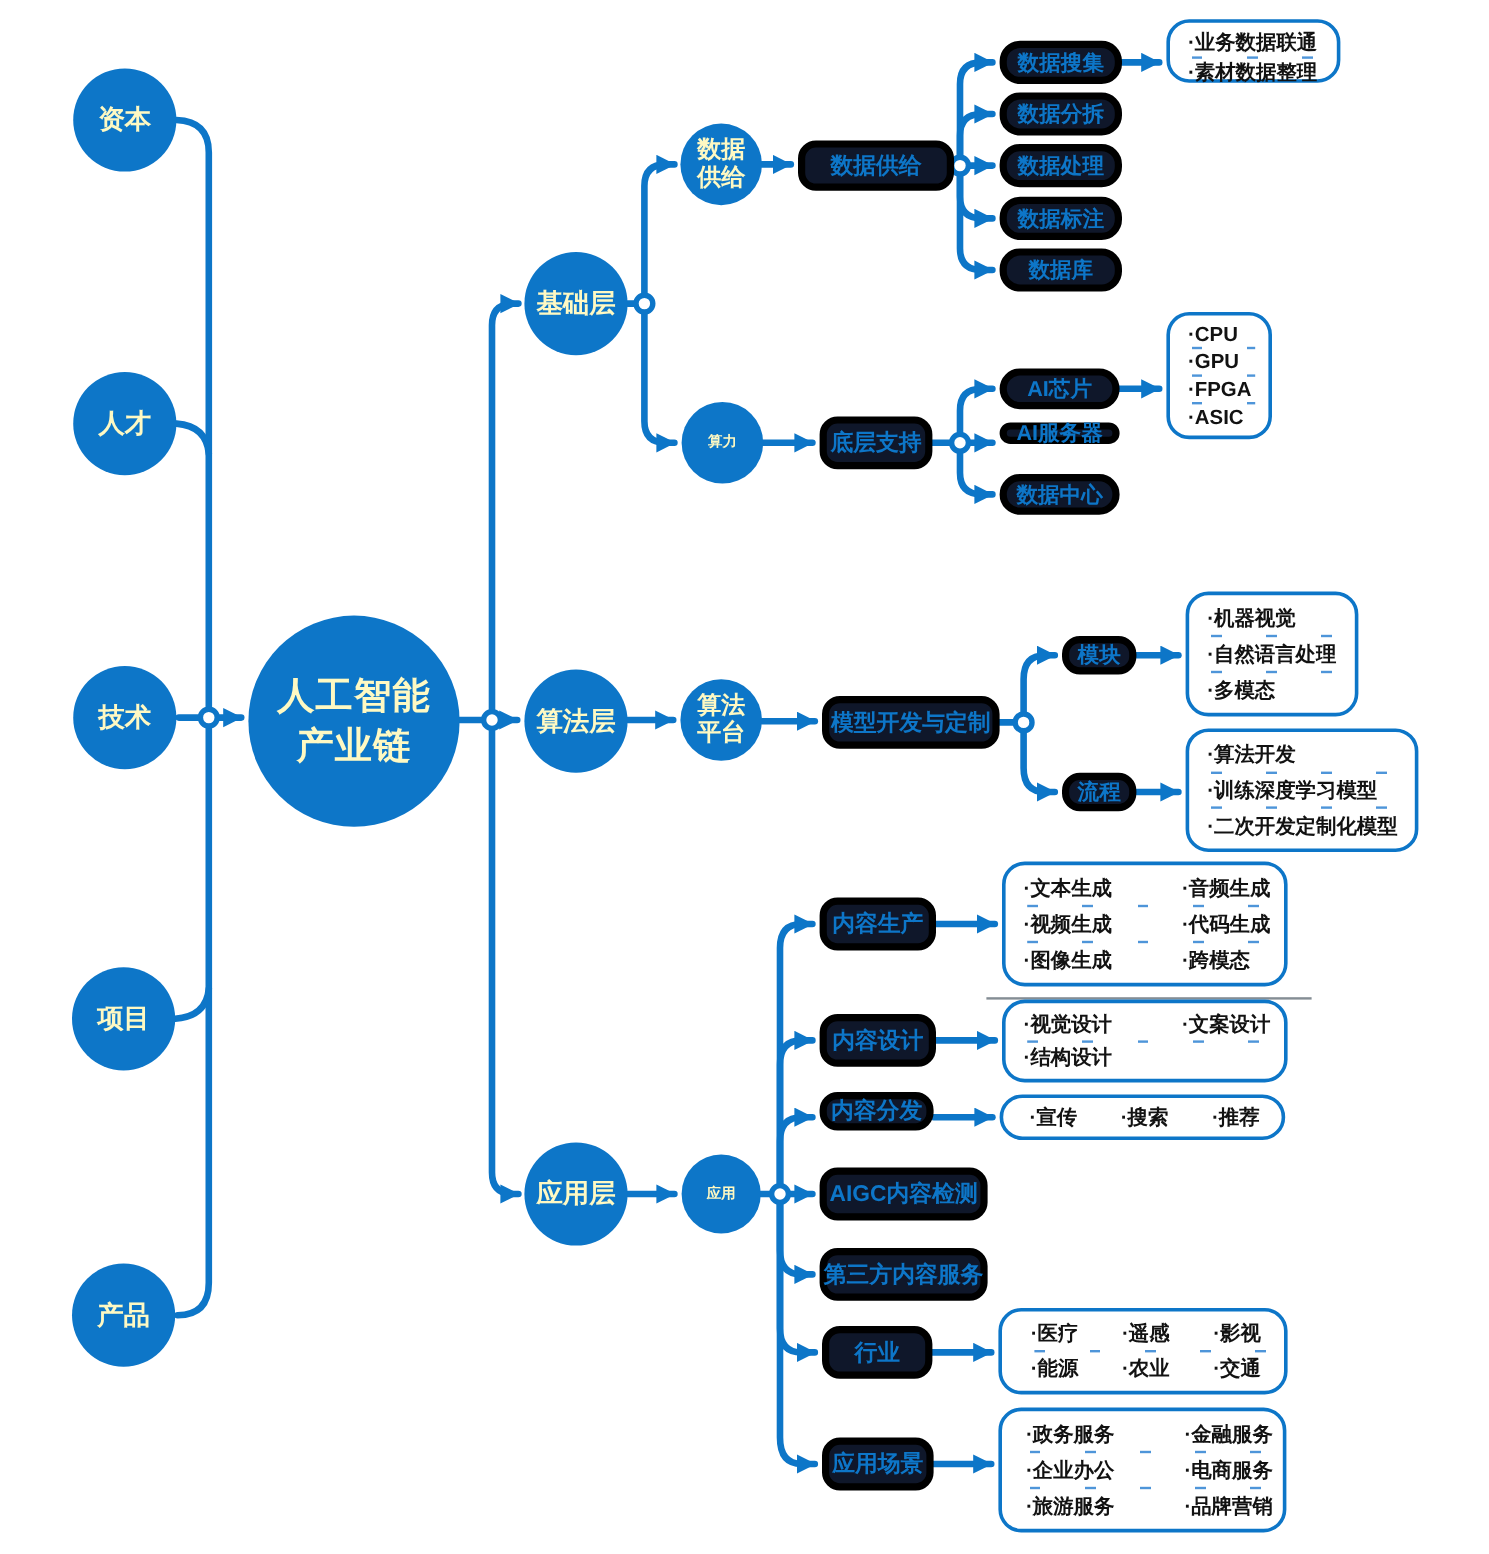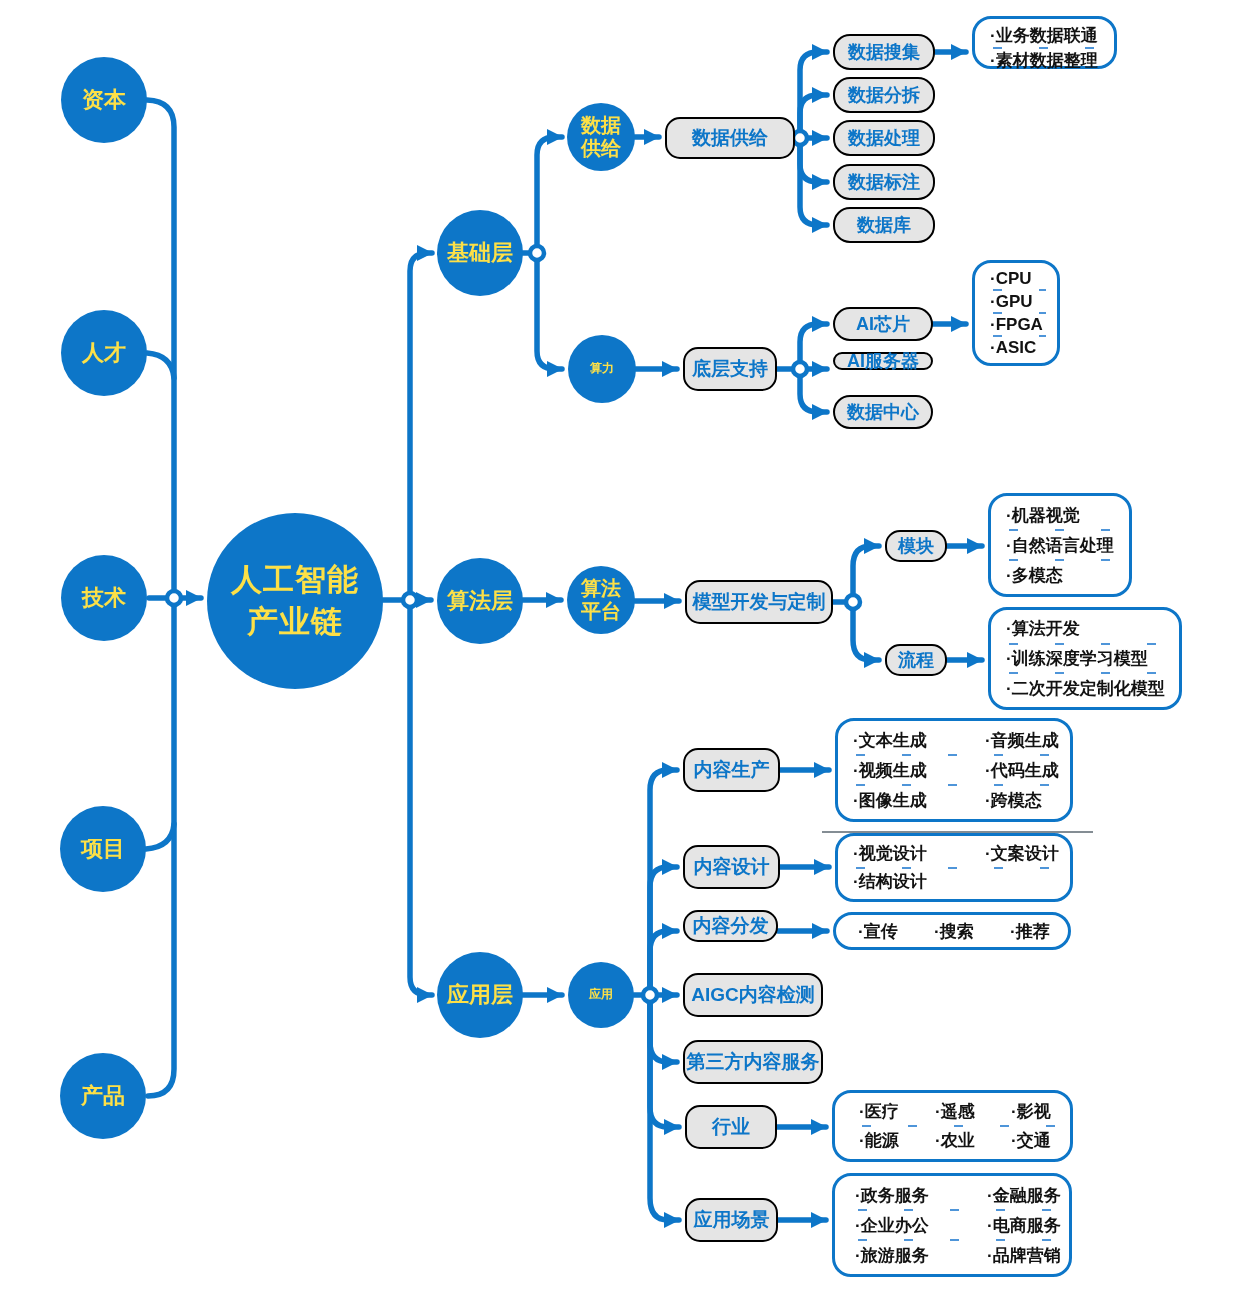--- a/index.html
+++ b/index.html
@@ -2,32 +2,32 @@
 <html><head>
 <meta charset="utf-8">
 <style>
   html,body{margin:0;padding:0;background:#fff;}
   .stage{
     position:relative;width:1241px;height:1295px;background:#fff;overflow:hidden;
     font-family:"Liberation Sans","DejaVu Sans",sans-serif;
   }
   .stage svg{position:absolute;left:0;top:0;}
   .circle{
-    position:absolute;border-radius:50%;background:#0d76c8;color:#fde047;
+    position:absolute;border-radius:50%;background:#0d76c8;color:#fef9c3;
     display:flex;flex-direction:column;align-items:center;justify-content:center;
     font-weight:700;text-align:center;line-height:1.2;z-index:2;
   }
   .circle span{display:block;}
   .c-left{width:86px;height:86px;font-size:22px;}
   .c-center{width:176px;height:176px;font-size:31px;line-height:1.35;letter-spacing:1px;}
   .c-level{width:86px;height:86px;font-size:22px;}
   .c-sub{width:68px;height:68px;font-size:20px;line-height:1.15;}
   .c-sub1{width:68px;height:68px;font-size:12px;font-family:Liberation Mono, monospace;}
   .box{
-    position:absolute;background:#e5e5e5;border:2px solid #000000;border-radius:15px;
+    position:absolute;background:#0f172a;border:6px solid #000000;border-radius:15px;
     display:flex;align-items:center;justify-content:center;color:#0d76c8;
     font-weight:800;font-size:19px;box-sizing:border-box;z-index:2;white-space:nowrap;
   }
   .box.sm{font-size:18px;border-radius:17px;}
   .list{
     position:absolute;background:#fff;border:3px solid #0d76c8;border-radius:19px;
     display:flex;flex-direction:column;justify-content:space-evenly;
     color:#121212;font-weight:700;font-size:17px;box-sizing:border-box;
     padding:5px 8px 5px 15px;z-index:2;white-space:nowrap;
   }

